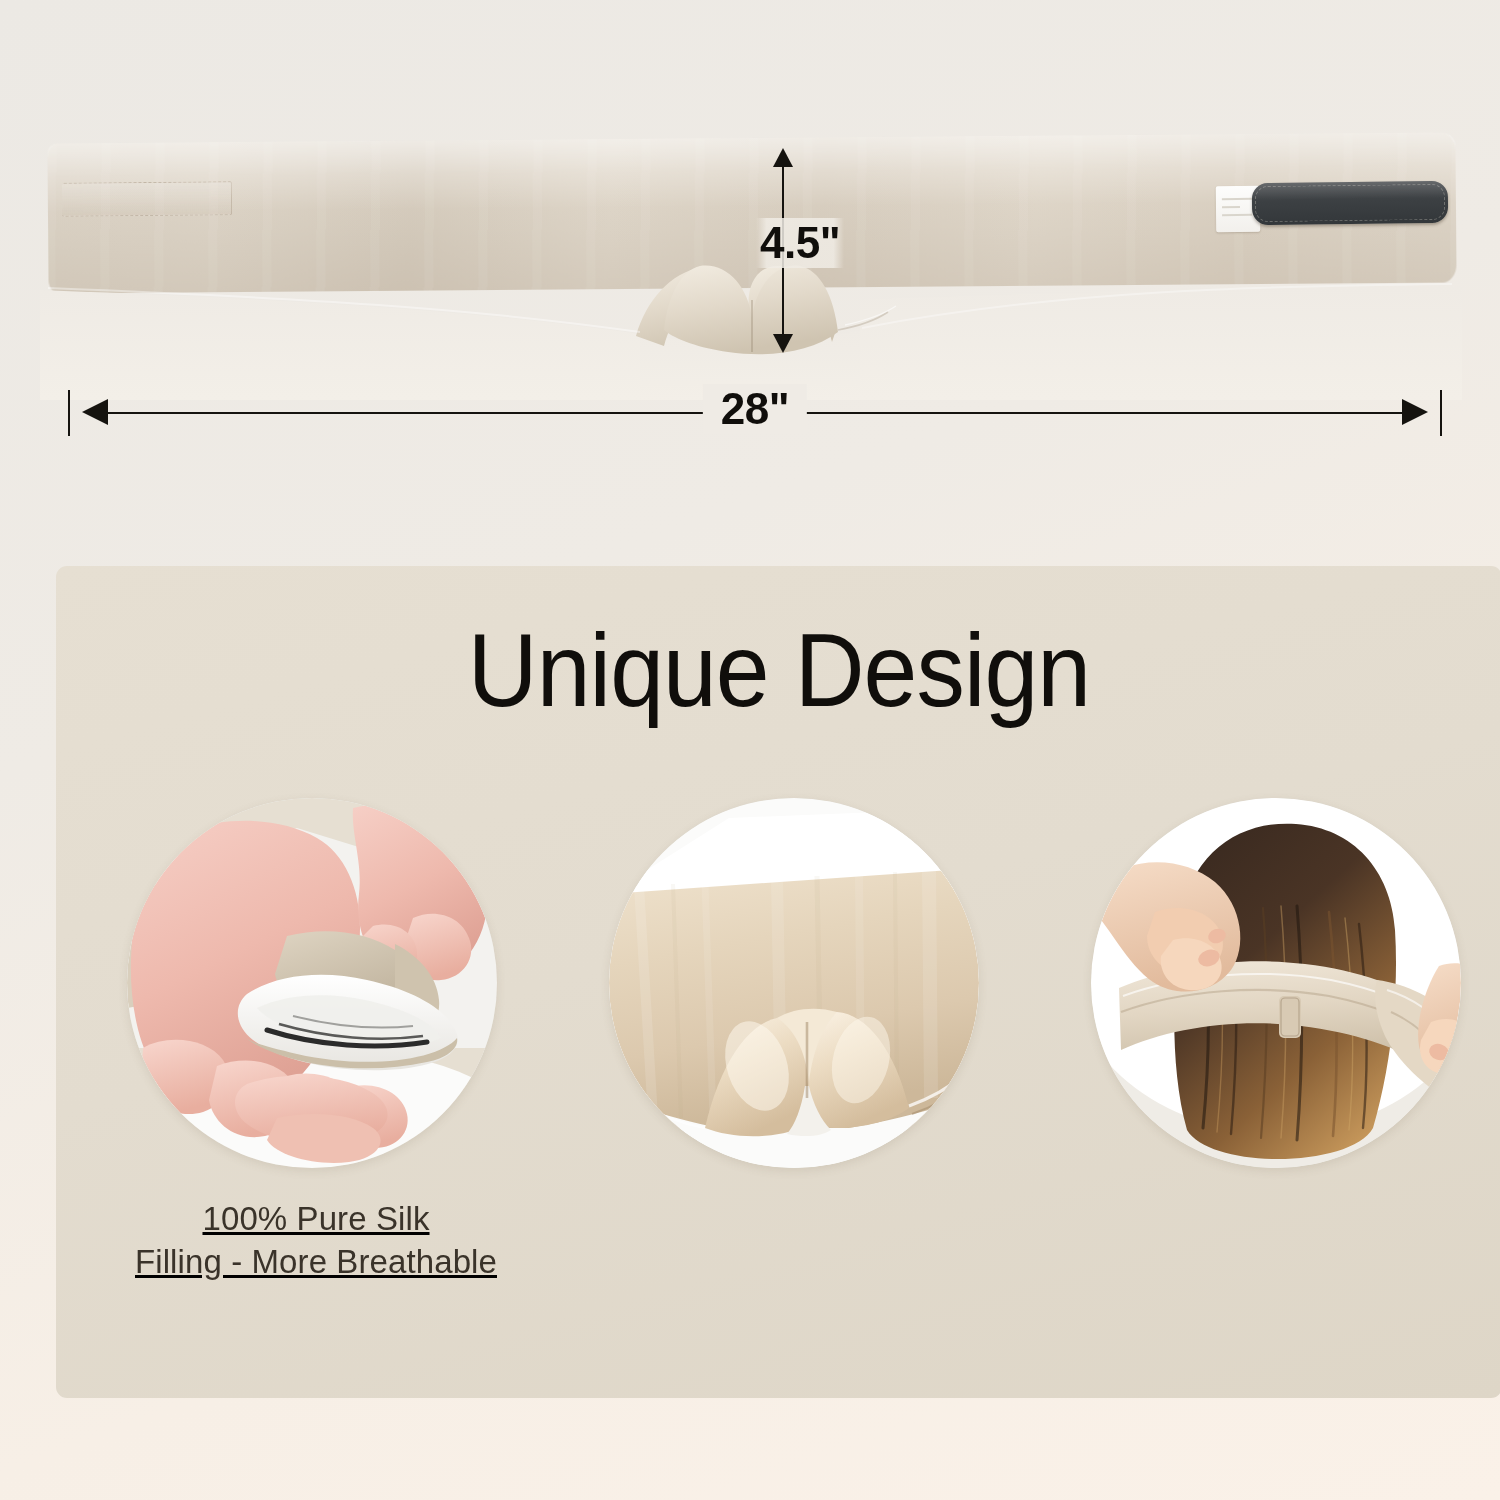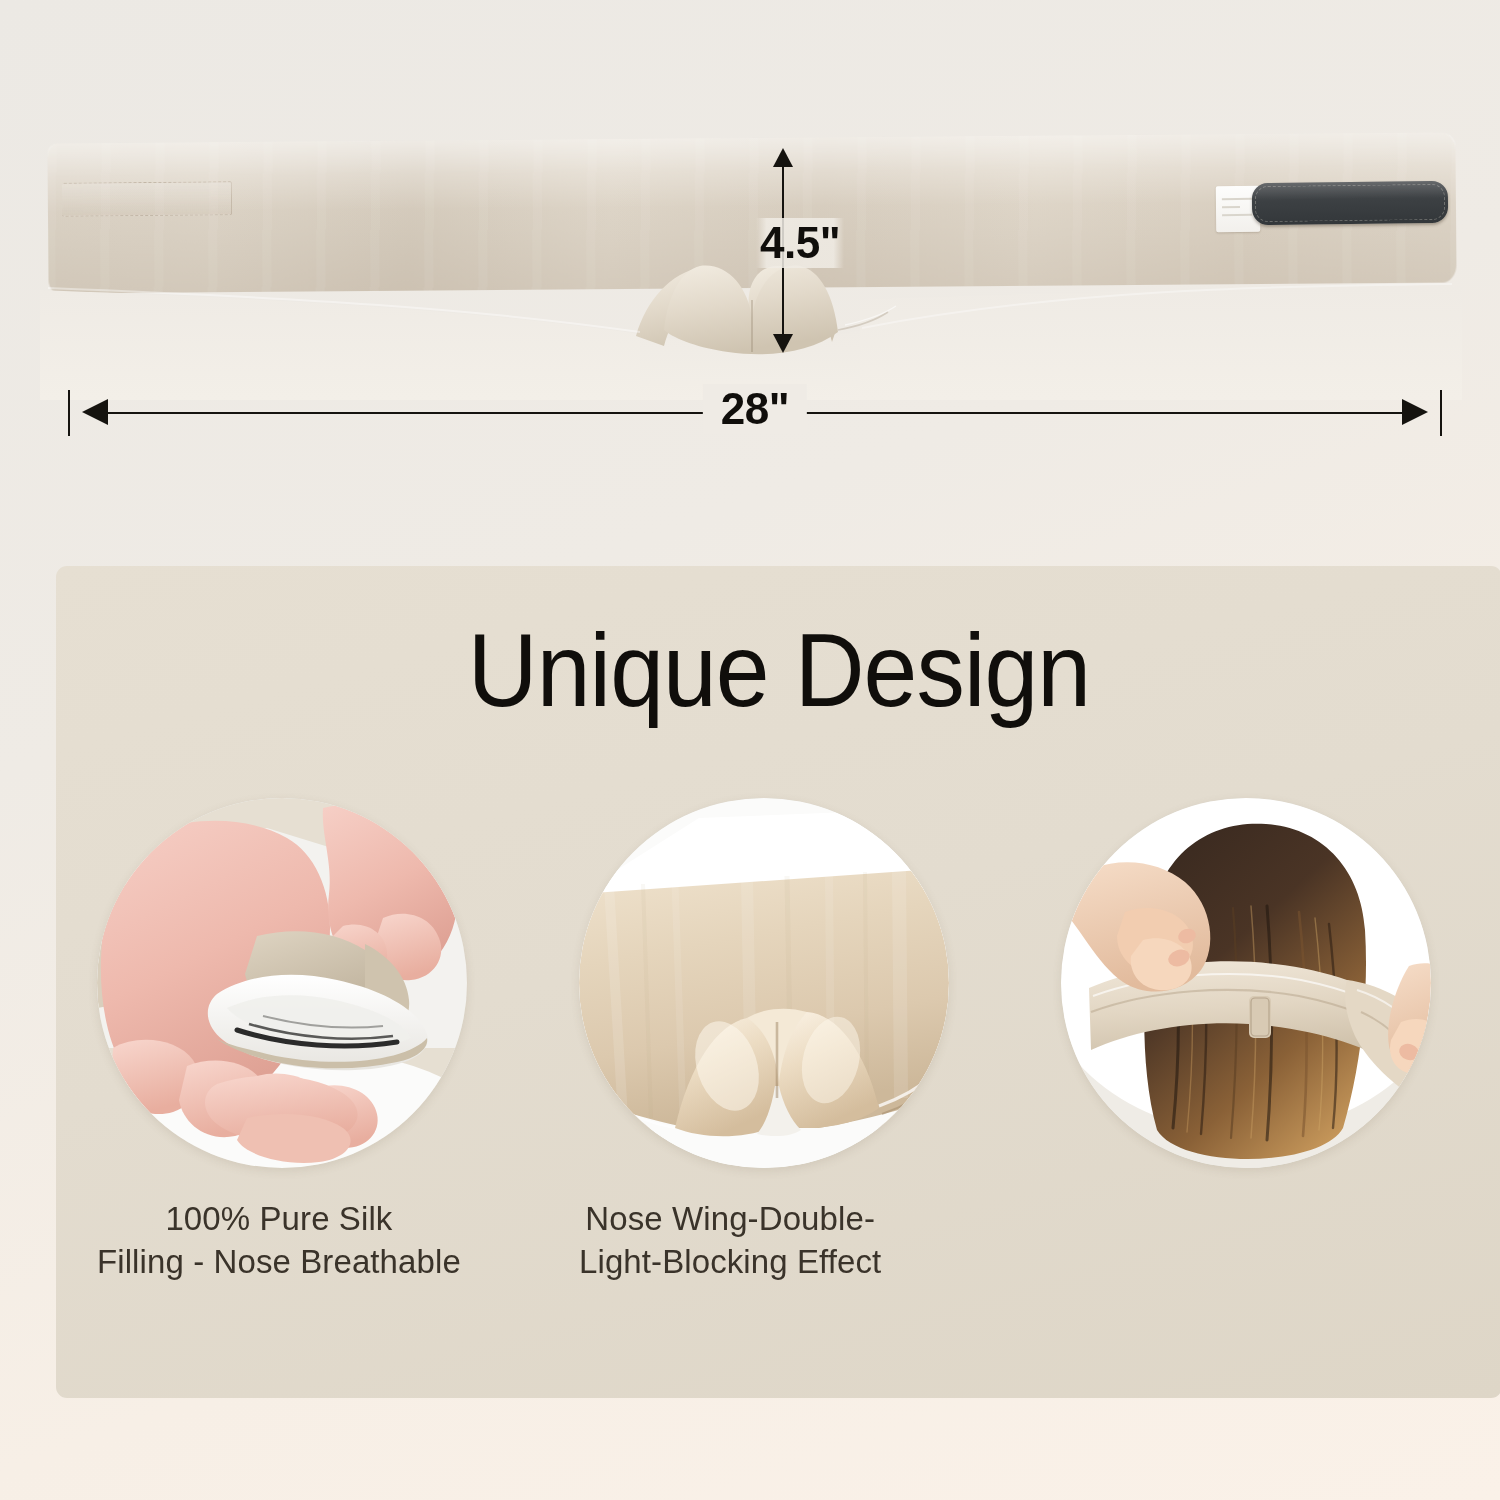--- a/index.html
+++ b/index.html
@@ -136,21 +136,21 @@
   #panel-title {
     position:absolute; left:0; right:0; top:52px;
     text-align:center;
     font-size:104px; font-weight:400; color:#100e0b;
     letter-spacing:-1px; line-height:1;
     font-family:"Liberation Sans Narrow","Liberation Sans",sans-serif;
     transform:scaleX(.93); transform-origin:50% 50%;
   }
 
   .cards { position:absolute; left:0; right:0; top:232px; display:flex; justify-content:space-around; }
-  .card { width:400px; display:flex; flex-direction:column; align-items:flex-start; }
+  .card { width:400px; display:flex; flex-direction:column; align-items:flex-end;text-decoration:underline; }
 
   .photo {
     width:370px; height:370px; border-radius:50%;
     overflow:hidden; position:relative;
     box-shadow:0 3px 10px rgba(110,95,70,.13);
     background:#efeeea;
   }
   .photo svg { display:block; width:370px; height:370px; }
 
   .cap {
@@ -314,21 +314,21 @@
 
             <path d="M120,286 C160,272 214,276 244,294 C268,308 266,330 238,340
                      C204,352 146,346 120,326 C104,314 104,294 120,286 Z" fill="url(#skin2)"></path>
             <path d="M150,320 C186,312 226,316 246,330 C262,342 252,360 222,364
                      C188,368 150,358 140,342 Z" fill="#efc0b2"></path>
           </g>
         </svg>
       </div>
       <div class="cap">
         <div>100% Pure Silk</div>
-        <div>Filling - Nose Breathable</div>
+        <div>Filling - More Breathable</div>
       </div>
     </div>
 
     <div class="card">
       <div class="photo">
         <svg viewBox="0 0 370 370">
           <defs>
             <clipPath id="c2">
                 <circle cx="185" cy="185" r="185"></circle>
               </clipPath>
@@ -377,24 +377,20 @@
             <path d="M198,224 C198,256 198,284 198,300" stroke="rgba(150,125,92,.45)" stroke-width="2.6" fill="none"></path>
             <path d="M300,308 C322,300 340,290 356,276" stroke="rgba(255,255,255,.75)" stroke-width="3" fill="none"></path>
             <path d="M303,316 C326,308 344,298 360,284" stroke="rgba(150,125,92,.40)" stroke-width="2" fill="none"></path>
             <path d="M96,330 C74,326 52,318 32,306" stroke="rgba(255,255,255,.6)" stroke-width="2.4" fill="none"></path>
 
             <ellipse cx="148" cy="268" rx="30" ry="46" fill="#fdf7ec" opacity=".55" transform="rotate(-18 148 268)"></ellipse>
             <ellipse cx="252" cy="262" rx="28" ry="44" fill="#fdf7ec" opacity=".50" transform="rotate(14 252 262)"></ellipse>
           </g>
         </svg>
       </div>
-      <div class="cap">
-        <div>Nose Wing-Double-</div>
-        <div>Light-Blocking Effect</div>
-      </div>
     </div>
 
     <div class="card">
       <div class="photo">
         <svg viewBox="0 0 370 370">
           <defs>
             <clipPath id="c3">
                 <circle cx="185" cy="185" r="185"></circle>
               </clipPath>
             <linearGradient id="hairG" x1=".2" y1="0" x2=".8" y2="1">

